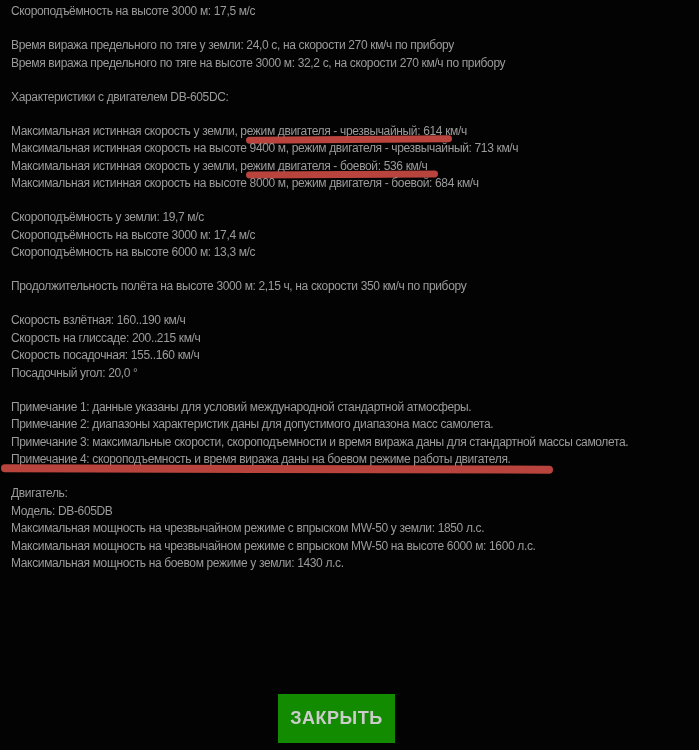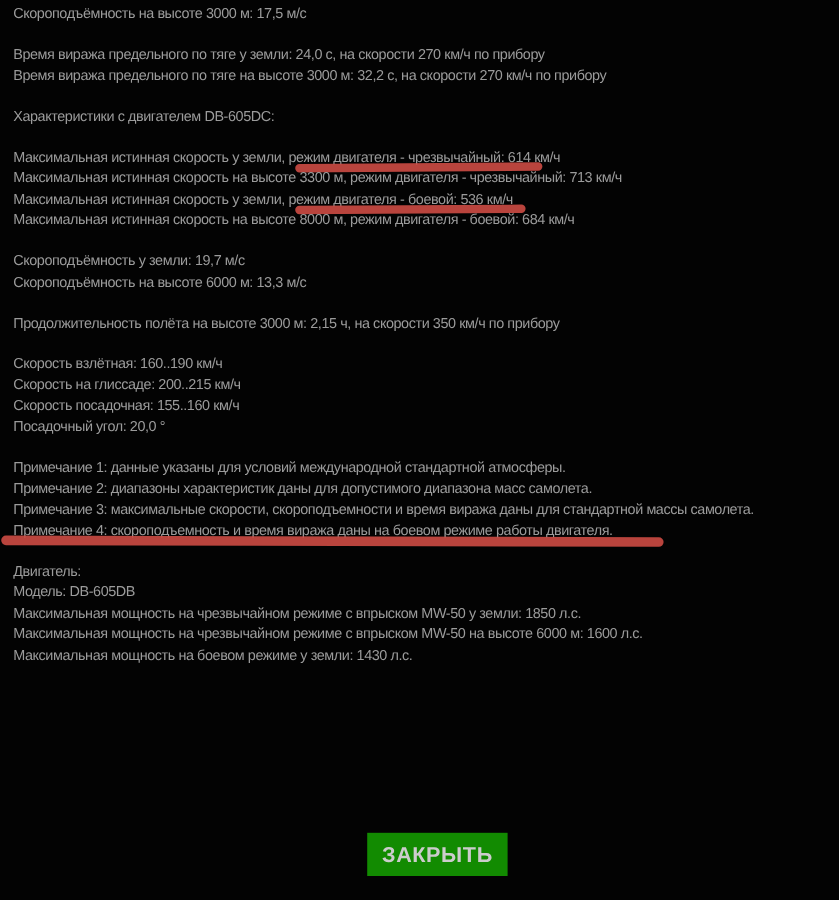--- a/index.html
+++ b/index.html
@@ -29,30 +29,30 @@
     border-radius:4px;
     opacity:0.92;
     pointer-events:none;
   }
   .marker.s1{left:235px;width:206px;bottom:-3px;transform:rotate(-0.4deg);}
   .marker.s2{left:235px;width:192px;bottom:-3px;transform:rotate(-0.3deg);}
   .marker.s3{left:-10px;width:552px;height:8px;bottom:-4px;transform:rotate(0.15deg);border-radius:5px;}
   .close-btn{
     position:absolute;
     left:278px;top:694px;
-    width:117px;height:36px;
+    width:117px;height:49px;
     background:var(--color-button_bg,#128b01);
     color:var(--color-button_text,#cccccc);
     border:none;
     font-family:"Liberation Sans","DejaVu Sans",sans-serif;
     font-size:18px;
     font-weight:bold;
     letter-spacing:0.5px;
     cursor:pointer;
-    display:flex;align-items:center;justify-content:center;margin-left:28px;
+    display:flex;align-items:center;justify-content:center;
   }
 </style>
 </head>
 <body>
 
 <div class="screen">
   <div class="content">
 
     <div class="para">
       <div class="line"><span>Скороподъёмность на высоте 3000 м: 17,5 м/с</span></div>
@@ -65,30 +65,31 @@
 
     <div class="para">
       <div class="line"><span>Характеристики с двигателем DB-605DC:</span></div>
     </div>
 
     <div class="para">
       <div class="line">
         <span>Максимальная истинная скорость у земли, режим двигателя - чрезвычайный: 614 км/ч</span>
         <div class="marker s1"></div>
       </div>
-      <div class="line"><span>Максимальная истинная скорость на высоте 3300 м, режим двигателя - чрезвычайный: 713 км/ч</span></div>
+      <div class="line"><span>Максимальная истинная скорость на высоте 9400 м, режим двигателя - чрезвычайный: 713 км/ч</span></div>
       <div class="line">
         <span>Максимальная истинная скорость у земли, режим двигателя - боевой: 536 км/ч</span>
         <div class="marker s2"></div>
       </div>
       <div class="line"><span>Максимальная истинная скорость на высоте 8000 м, режим двигателя - боевой: 684 км/ч</span></div>
     </div>
 
     <div class="para">
       <div class="line"><span>Скороподъёмность у земли: 19,7 м/с</span></div>
+      <div class="line"><span>Скороподъёмность на высоте 3000 м: 17,4 м/с</span></div>
       <div class="line"><span>Скороподъёмность на высоте 6000 м: 13,3 м/с</span></div>
     </div>
 
 
     <div class="para">
       <div class="line"><span>Продолжительность полёта на высоте 3000 м: 2,15 ч, на скорости 350 км/ч по прибору</span></div>
     </div>
 
     <div class="para">
       <div class="line"><span>Скорость взлётная: 160..190 км/ч</span></div>

